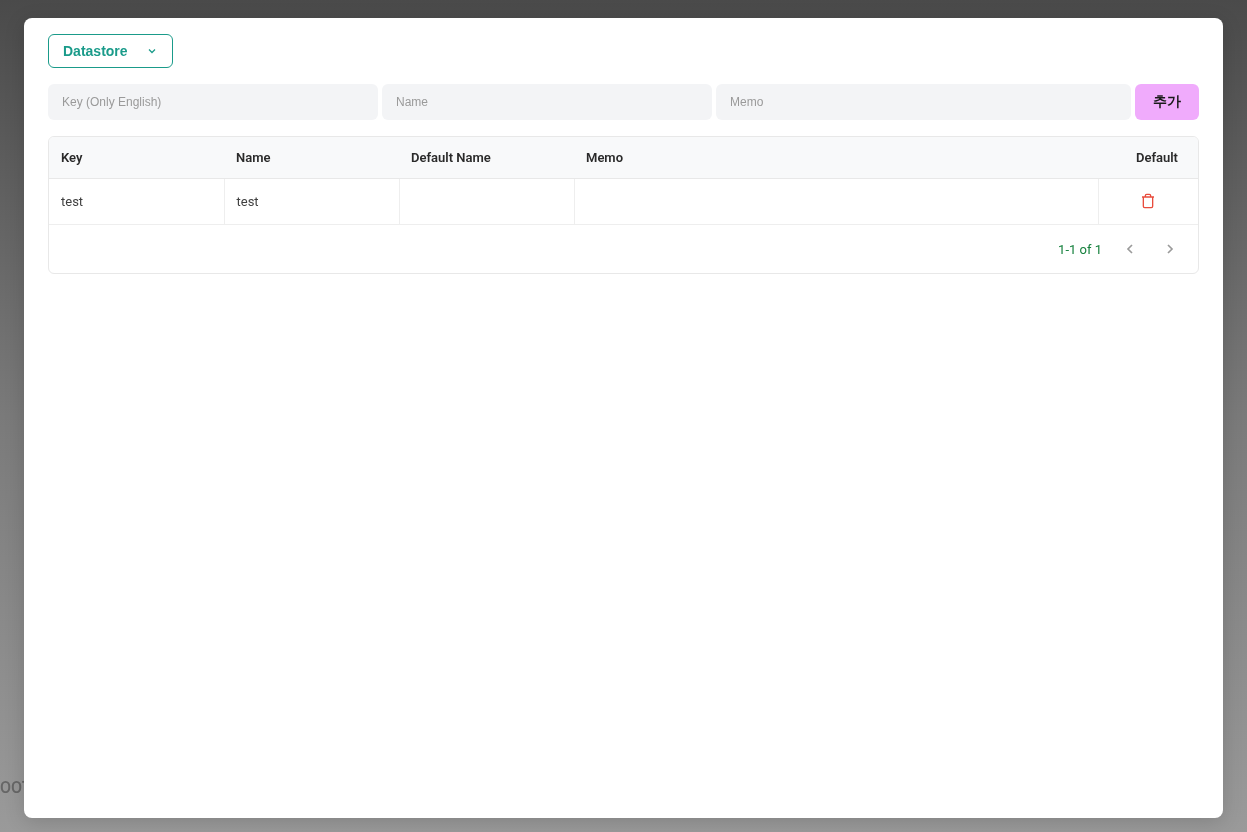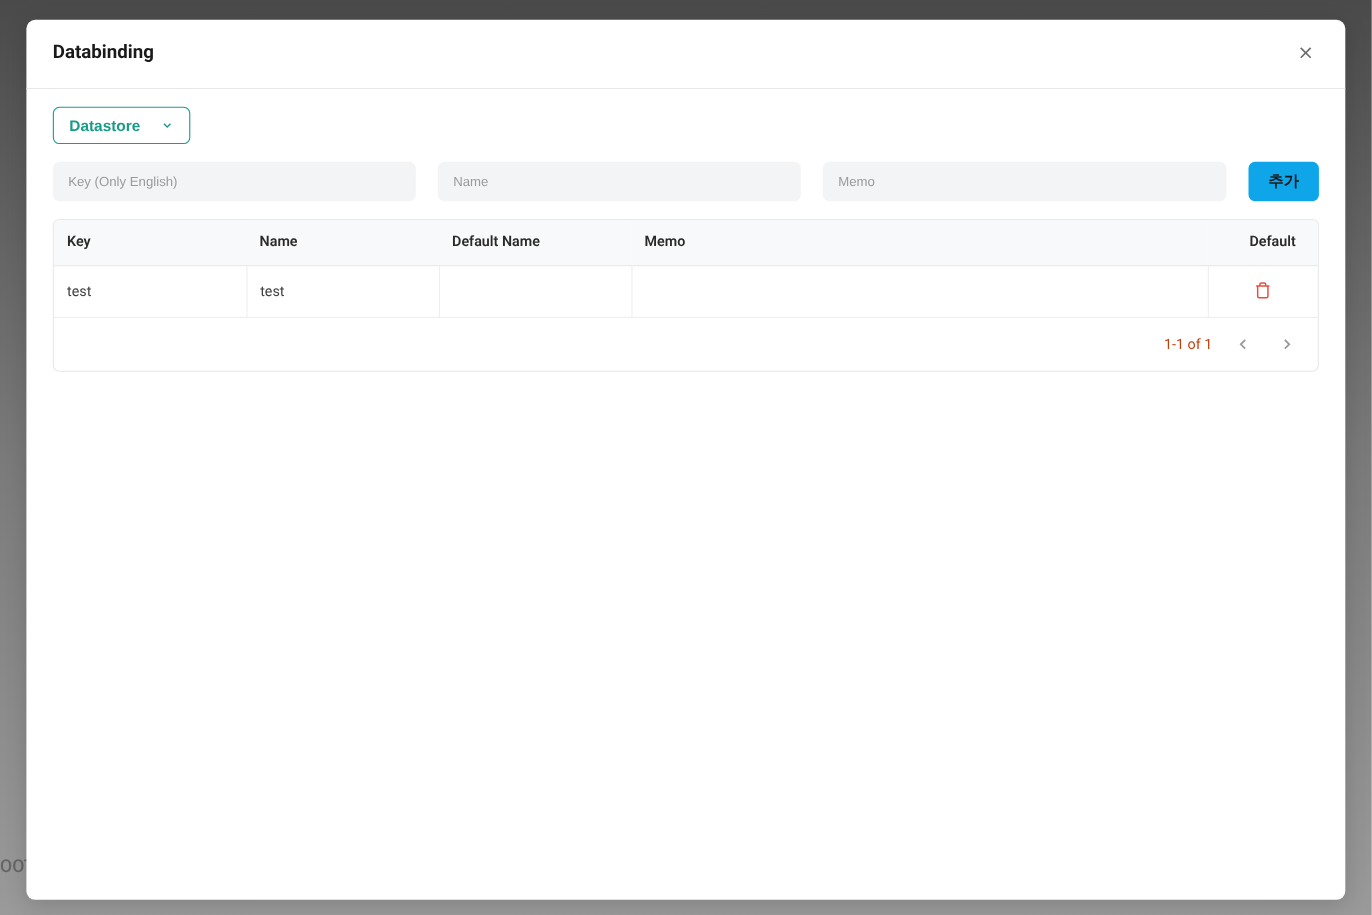--- a/index.html
+++ b/index.html
@@ -88,21 +88,21 @@
       font-weight: 600;
       cursor: pointer;
       background: #ffffff;
     }
     .datastore-dropdown svg {
       width: 12px;
       height: 12px;
     }
     .input-row {
       display: flex;
-      gap: 20px;
+      gap: 4px;
       margin-top: 16px;
     }
     .text-input {
       background: #f3f4f6;
       border: none;
       border-radius: 6px;
       padding: 10px 14px;
       font-size: 12px;
       color: #333;
       outline: none;
@@ -113,21 +113,21 @@
     .input-key {
       flex: 0 0 330px;
     }
     .input-name {
       flex: 0 0 330px;
     }
     .input-memo {
       flex: 1;
     }
     .add-btn {
-      background: #0ea5e9;
+      background: #f0abfc;
       border: none;
       border-radius: 6px;
       padding: 9px 18px;
       font-size: 14px;
       font-weight: 600;
       color: #1a1a1a;
       cursor: pointer;
       white-space: nowrap;
     }
     .table-container {
@@ -190,21 +190,21 @@
     }
     .pagination {
       display: flex;
       align-items: center;
       justify-content: flex-end;
       padding: 12px 16px;
       gap: 16px;
     }
     .pagination-text {
       font-size: 13px;
-      color: #c2410c;
+      color: #15803d;
     }
     .pagination-btn {
       background: none;
       border: none;
       cursor: pointer;
       color: #9a9a9a;
       display: flex;
       align-items: center;
       justify-content: center;
       width: 24px;
@@ -215,29 +215,20 @@
       height: 16px;
     }
   </style>
 </head>
 <body>
 
 <div class="background-text">OOT</div>
 
 <div class="modal-overlay">
   <div class="modal">
-    <div class="modal-header">
-      <h2 class="modal-title">Databinding</h2>
-      <button class="close-btn">
-        <svg viewBox="0 0 24 24" fill="none" stroke="currentColor" stroke-width="2">
-          <line x1="18" y1="6" x2="6" y2="18"></line>
-          <line x1="6" y1="6" x2="18" y2="18"></line>
-        </svg>
-      </button>
-    </div>
     <div class="modal-body">
       <button class="datastore-dropdown">
         <span>Datastore</span>
         <svg viewBox="0 0 24 24" fill="none" stroke="currentColor" stroke-width="2.5">
           <polyline points="6 9 12 15 18 9"></polyline>
         </svg>
       </button>
 
       <div class="input-row">
         <input type="text" class="text-input input-key" placeholder="Key (Only English)" style="">

